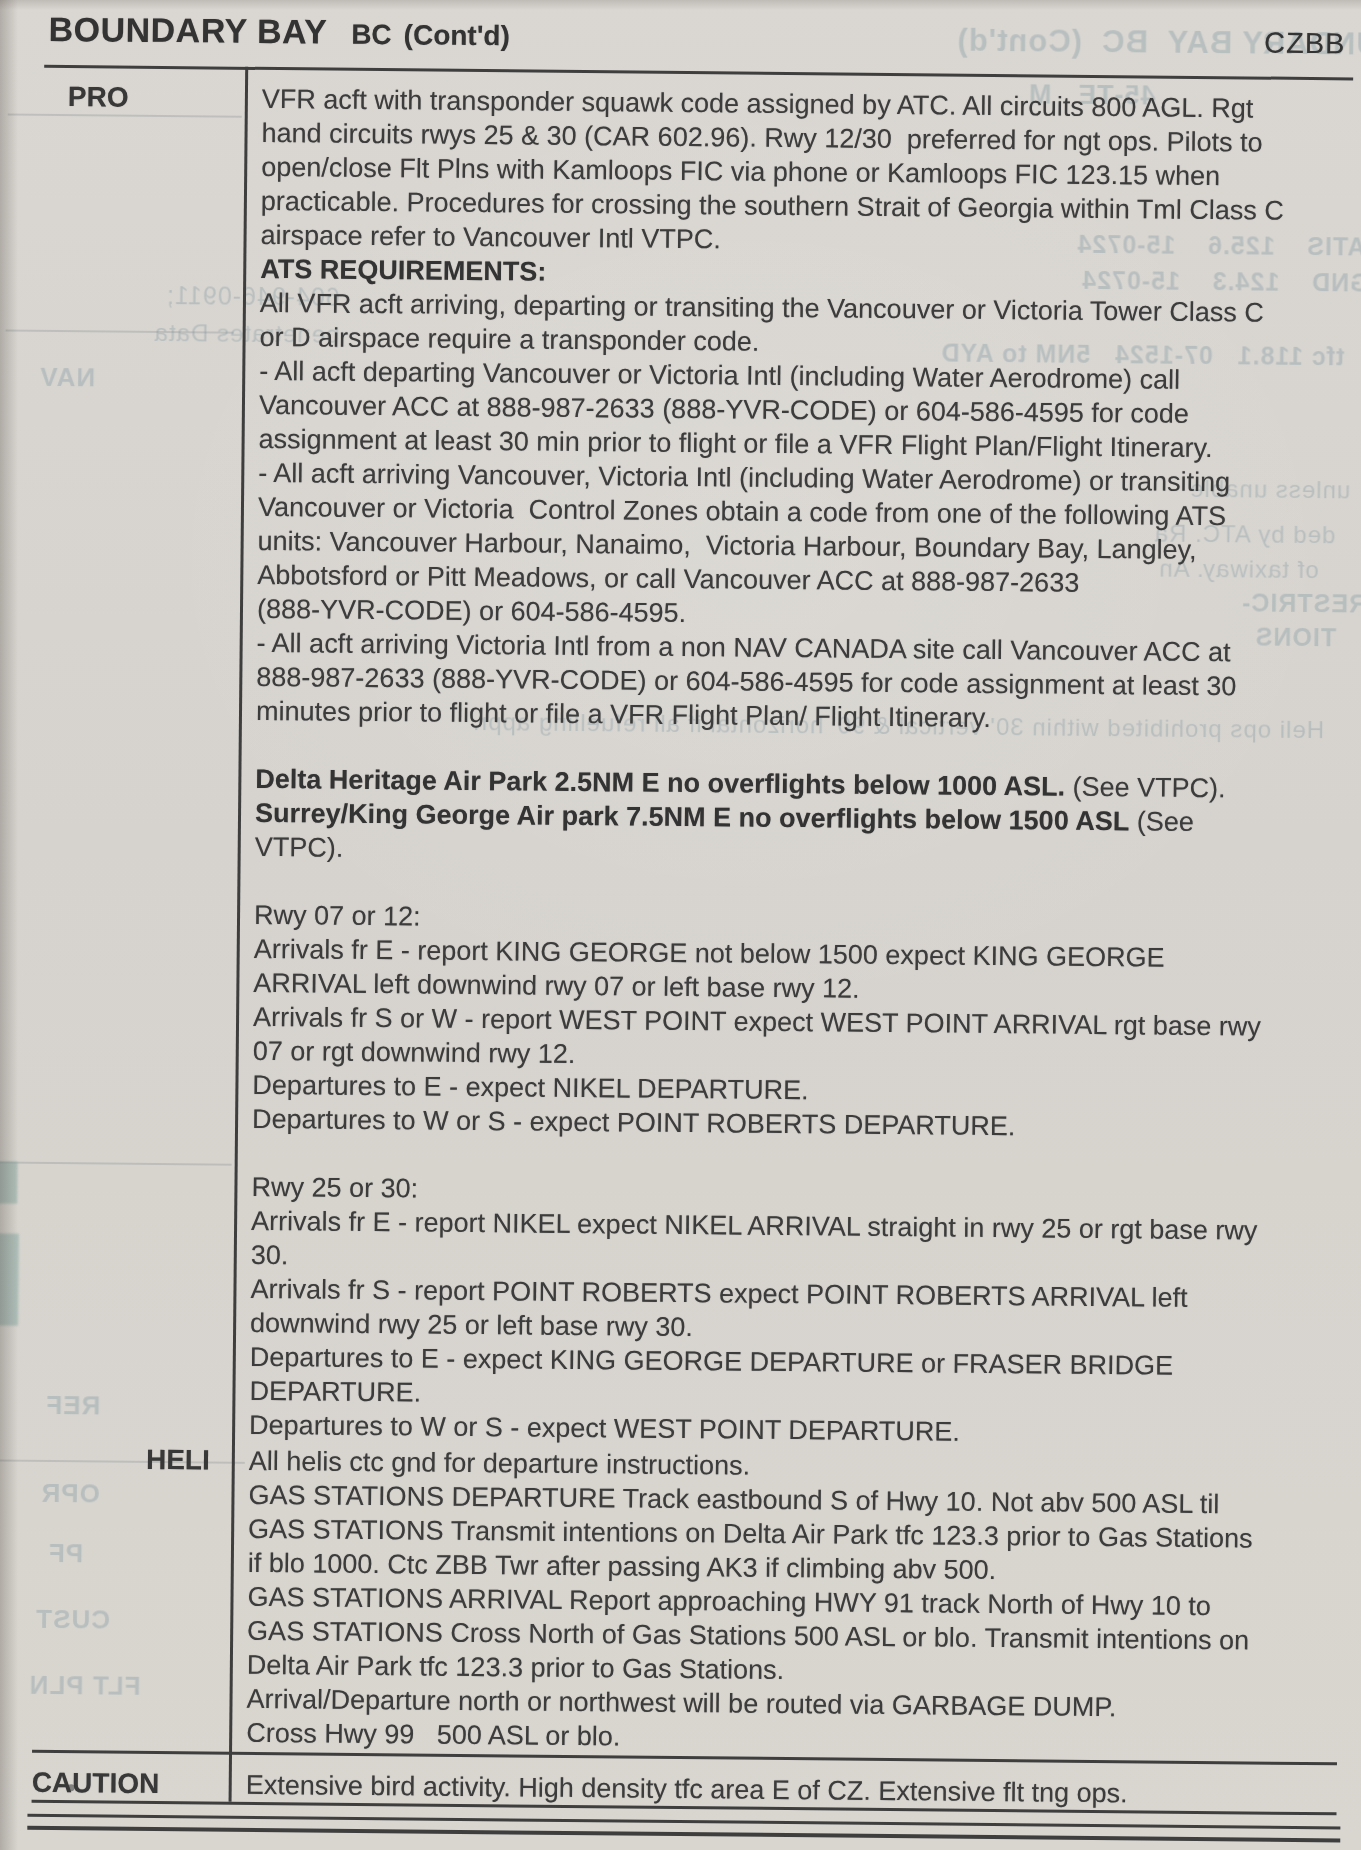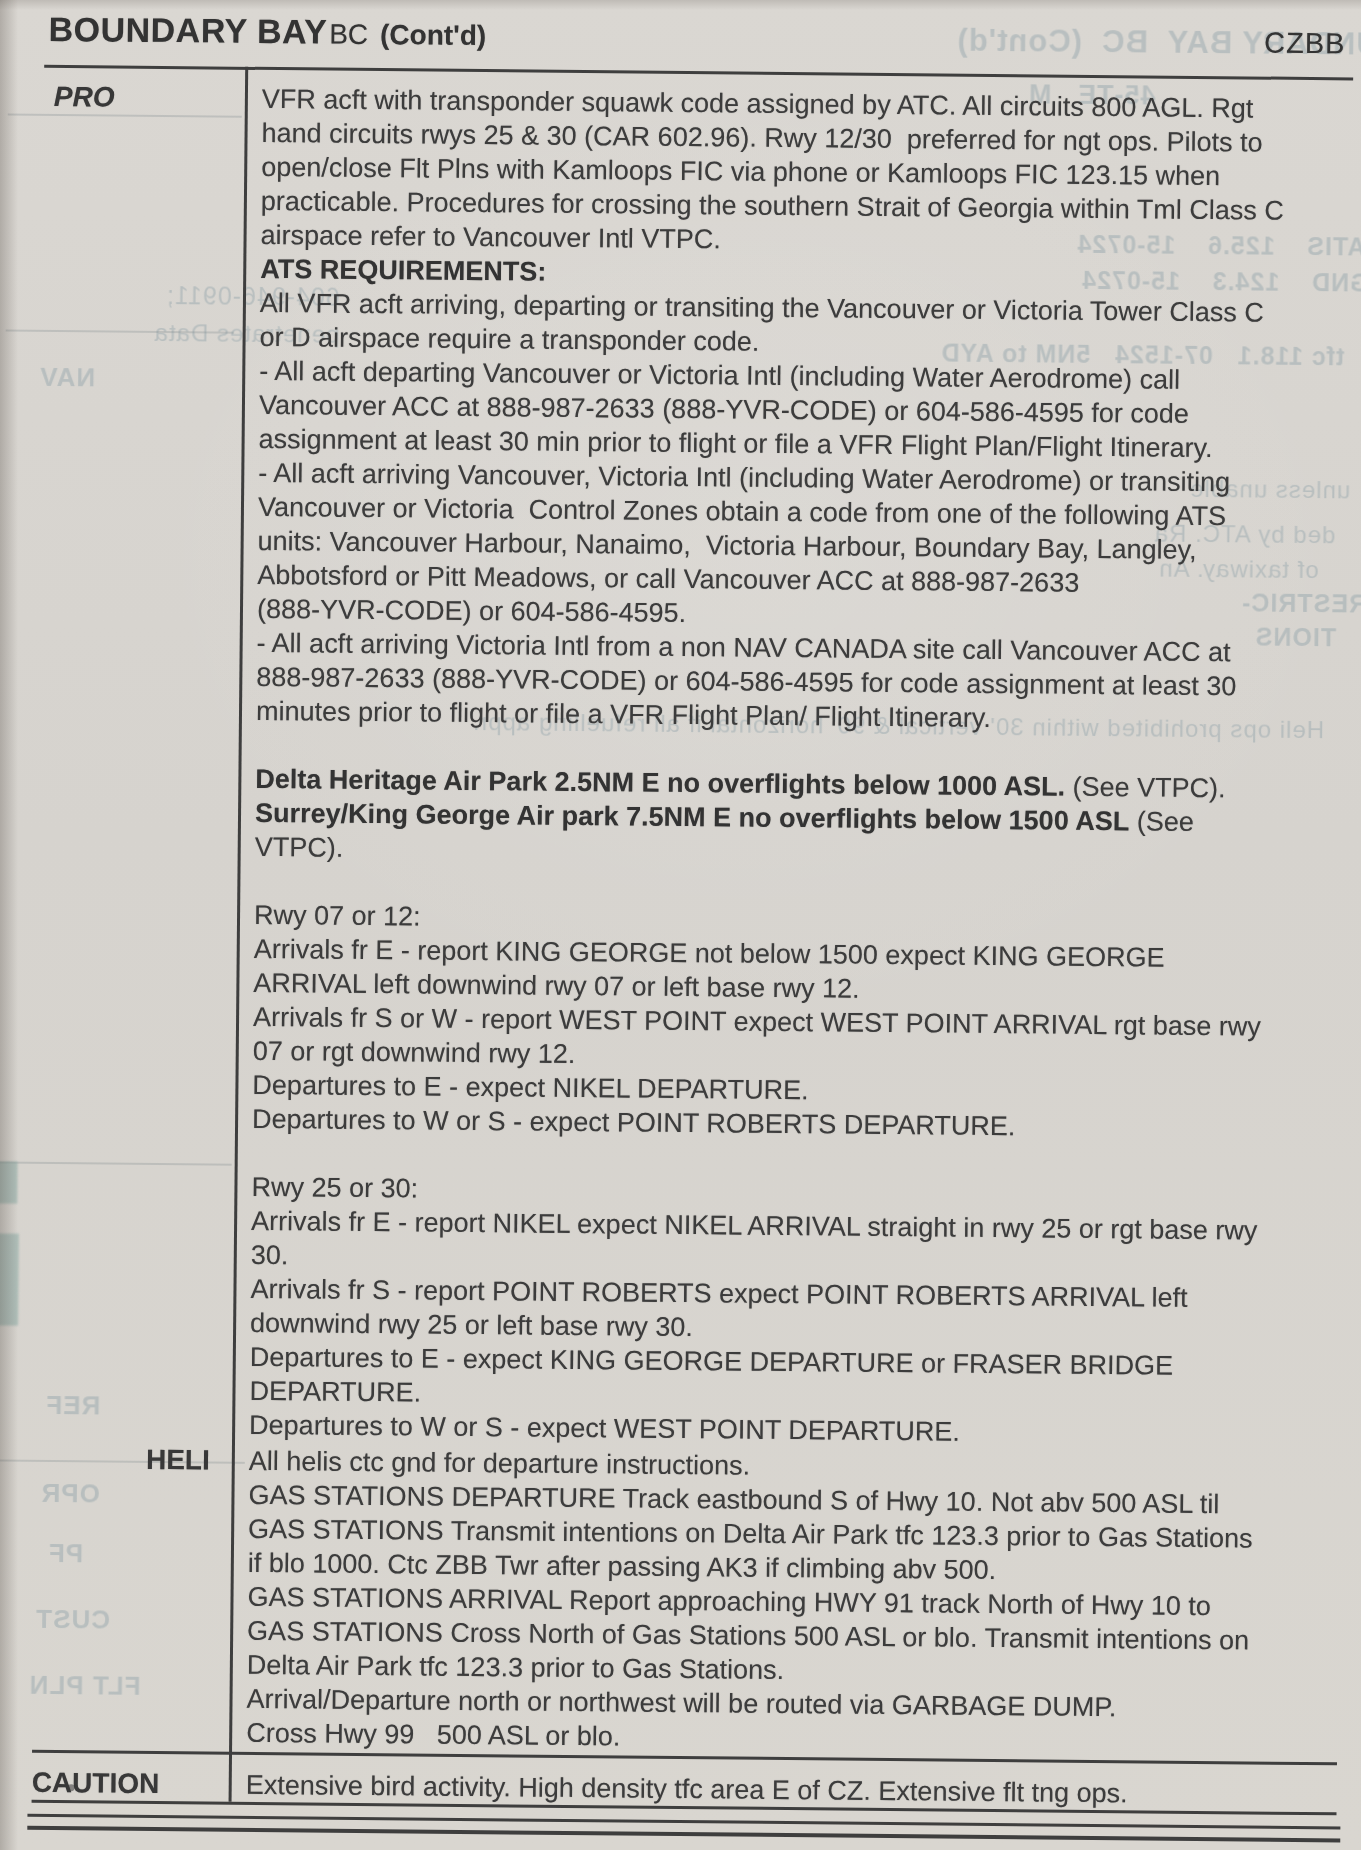--- a/index.html
+++ b/index.html
@@ -21,32 +21,32 @@
   .bleed-line { position:absolute; height:2px; background:rgba(128,138,142,0.30); filter:blur(0.5px); z-index:1; }
   .speck { position:absolute; width:7px; height:7px; border-radius:50%; background:rgba(60,60,60,0.55); z-index:3; }
   
   .bleed { position:absolute; color:#8da0a8; opacity:0.42; transform:scaleX(-1);
            white-space:pre; filter:blur(0.7px); z-index:1; letter-spacing:1px; }
   
   .ink { color:#3c3c3c; text-shadow:0 0 1px rgba(70,70,70,0.45); }
   .header { position:absolute; left:40px; top:16px; right:24px; z-index:4;
             display:flex; align-items:baseline; }
   .title  { font-size:34px; font-weight:bold; letter-spacing:0.5px; color:#333; }
-  .region { font-size:28px; font-weight:normal; margin-left:2px; color:#333; }
+  .region { font-size:28px; font-weight:bold; margin-left:24px; color:#333; }
   .contd  { font-size:28px; font-weight:bold; margin-left:12px; color:#333; }
   .code   { margin-left:auto; font-size:29px; font-weight:normal; letter-spacing:1px; color:#333; }
   .rule { position:absolute; background:#3e3e3e; z-index:4; }
   .top-rule       { left:36px; right:16px; top:71px;  height:3px; }
   .caution-top    { left:40px; right:16px; top:1756px; height:3px; }
   .caution-bottom { left:40px; right:16px; top:1806px; height:3px; }
   .vdivider { position:absolute; left:237px; top:71px; width:3px; height:1735px; background:#3e3e3e; z-index:4; }
   .final-rule { position:absolute; left:36px; right:12px; top:1820px; height:9px; z-index:4;
                 border-top:3px solid #3e3e3e; border-bottom:4px solid #3e3e3e; }
   .label { position:absolute; font-weight:bold; font-size:28px; line-height:34px; color:#383838; z-index:4; }
-  .pro-label     { left:46px; top:86px;font-style:italic; }
+  .pro-label     { left:60px; top:86px; }
   .heli-label    { left:0; width:215px; text-align:right; top:1448px; }
   .caution-label { left:40px; top:1772px; }
   .content { position:absolute; left:254px; width:1100px; font-size:27px; line-height:34px;
              white-space:pre; z-index:4; }
   .pro-content     { top:86px; }
   .heli-content    { top:1448px; }
   .caution-content { top:1772px; }
   .content .b { font-weight:bold; color:#333; }
 </style>
 </head>

